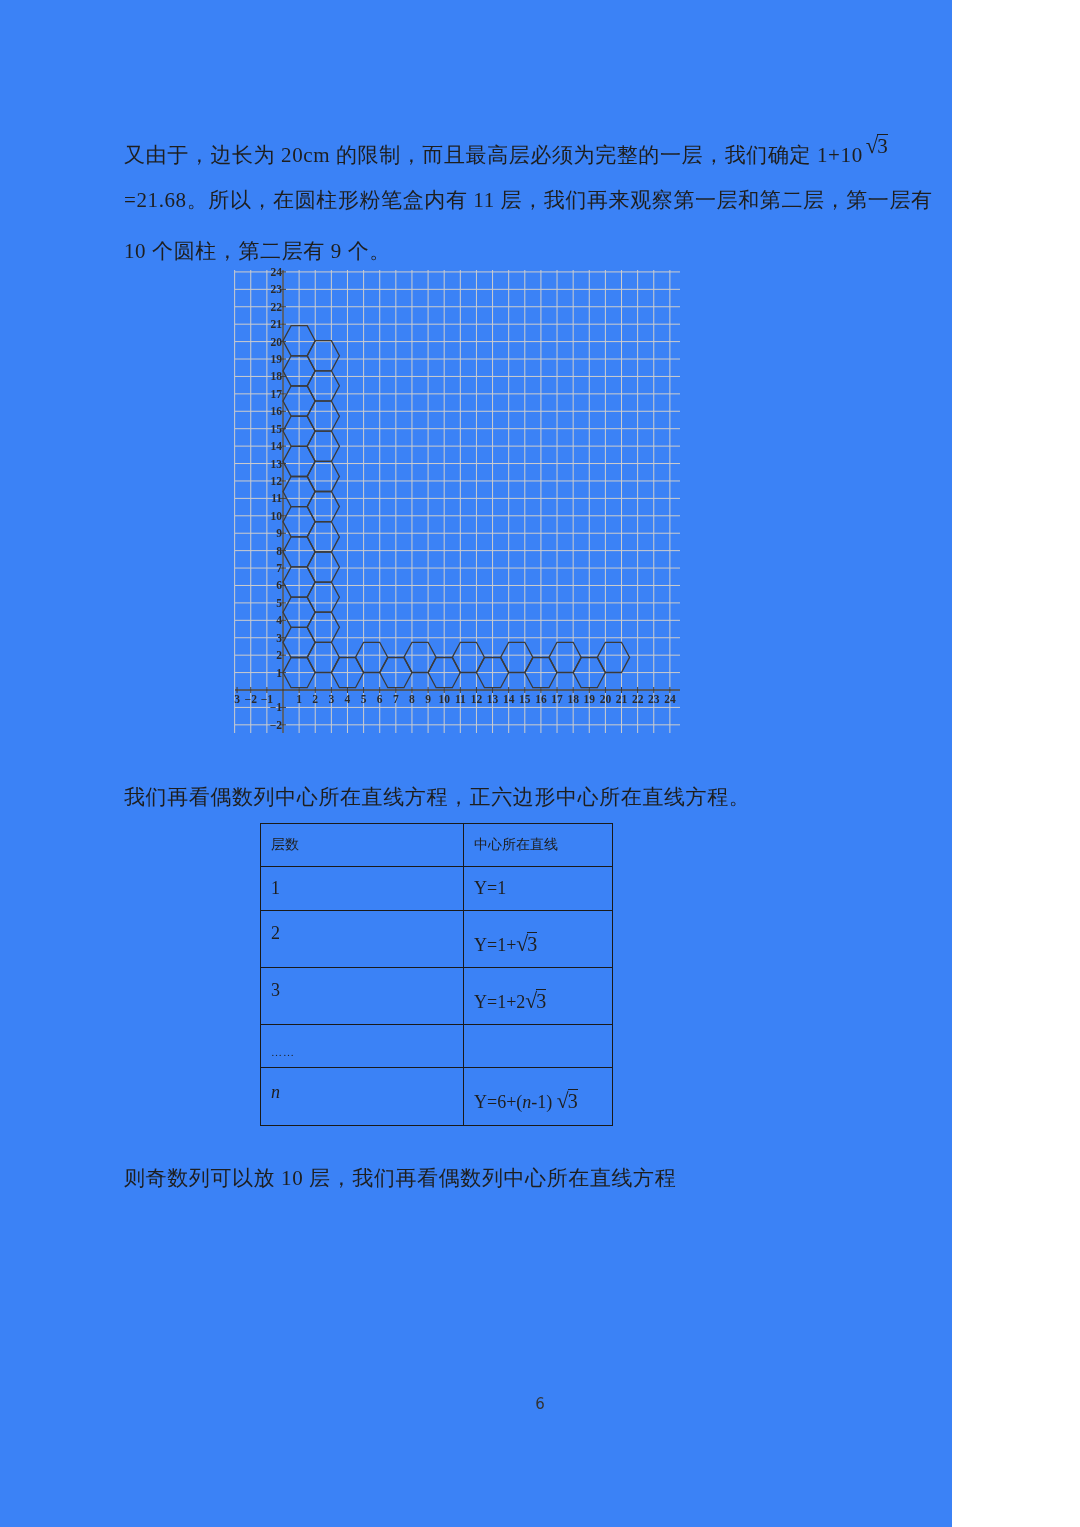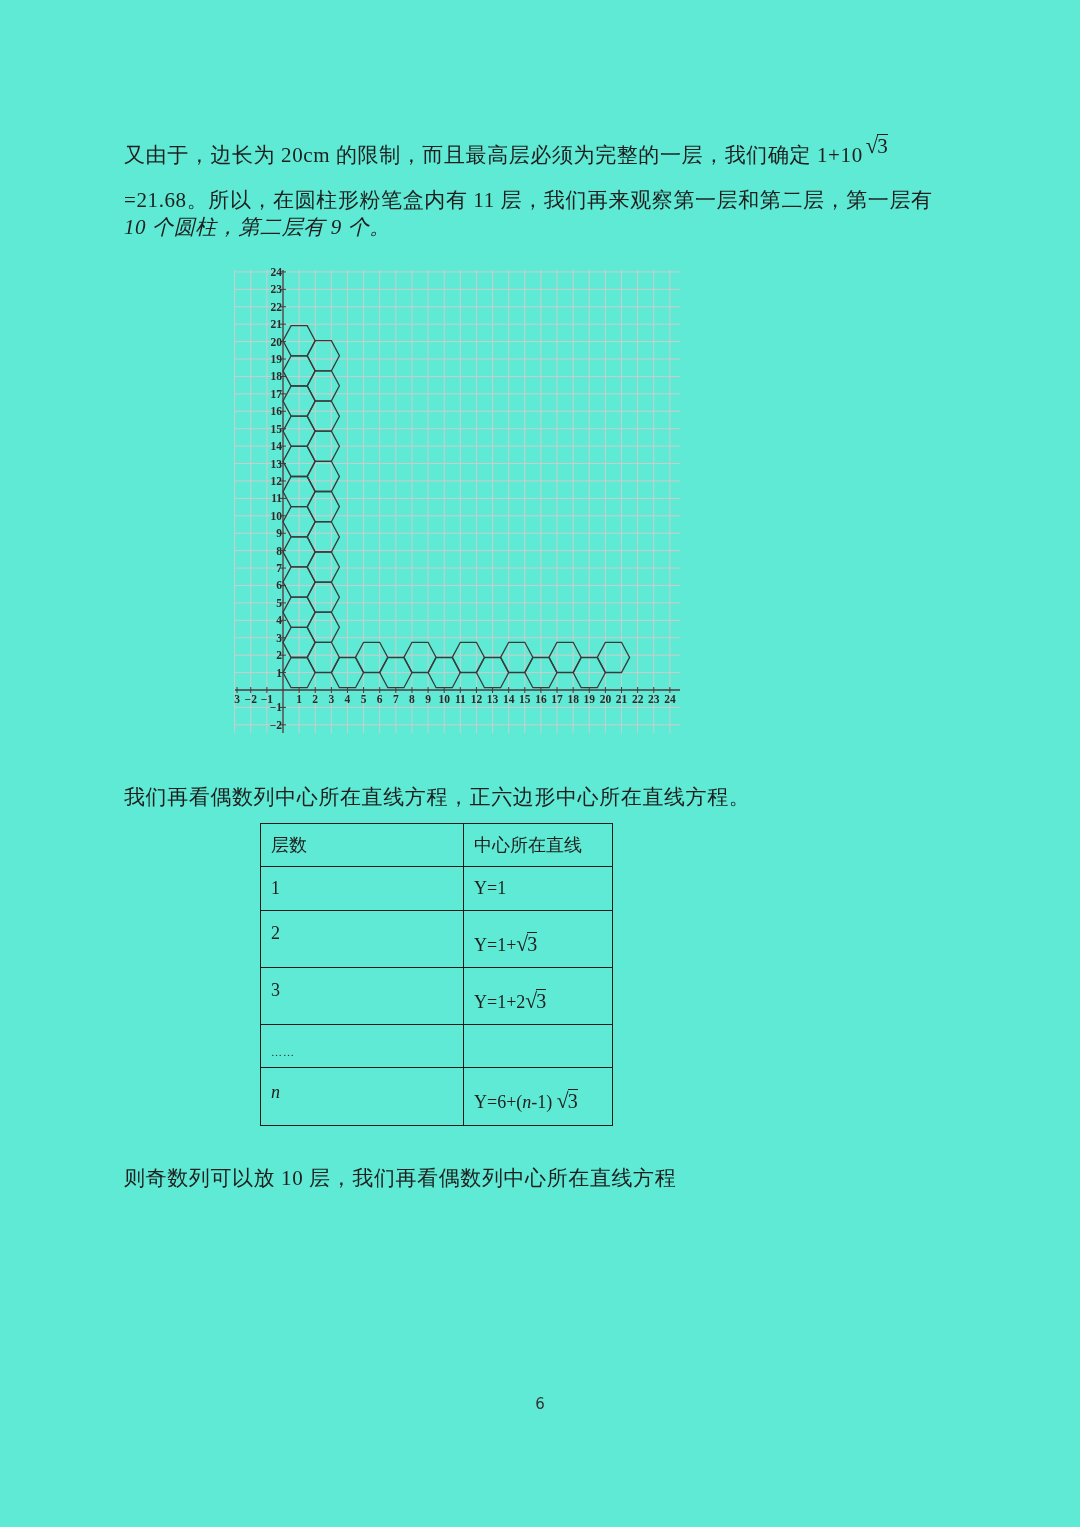--- a/index.html
+++ b/index.html
@@ -1,18 +1,18 @@
 <!DOCTYPE html>
 <html><head>
 <meta charset="utf-8">
 <style>
   html, body { margin: 0; padding: 0; background: #ffffff; }
   #page {
-    position: relative; width: 1080px; height: 1527px; overflow: hidden;
-    background: #5eead4; color: #1e1e1e;
+    position: relative; width: 952px; height: 1527px; overflow: hidden;
+    background: #3b82f6; color: #1e1e1e;
     font-family: "Liberation Serif", "DejaVu Serif", serif;
   }
   .line {
     position: absolute; left: 124px; white-space: nowrap;
     font-size: 21px; line-height: 22px; letter-spacing: 0.6px;
   }
   .sqrt { display: inline-block; white-space: nowrap; letter-spacing: 0; }
   .sqrt .rad { font-size: 1.08em; }
   .sqrt .rc { display: inline-block; border-top: 1.4px solid #1e1e1e; line-height: 1; padding-top: 1px; margin-left: -1px; }
   .raised { position: relative; top: -9px; margin-left: 3px; }
@@ -24,42 +24,42 @@
   #chart-svg .lbl { font-family: "Liberation Serif", serif; font-size: 11.5px; font-weight: bold; fill: #2a2a2a; }
   #chart-svg .hex { fill: none; stroke: #3a3a3a; stroke-width: 1.3; }
 
   #data-table {
     position: absolute; left: 260px; top: 823px; width: 353px;
     border-collapse: collapse; table-layout: fixed;
     font-family: "Liberation Serif", serif; font-size: 18px; color: #1e1e1e;
   }
   #data-table td { border: 1.5px solid #1a1a1a; padding: 0 0 0 10px; vertical-align: middle; white-space: nowrap; }
   #data-table td.c1 { width: 192px; }
-  #data-table tr.h td { height: 42px; font-family: Liberation Sans, sans-serif; font-size: 18px; font-weight: normal; }
+  #data-table tr.h td { height: 42px; font-family: Liberation Sans, sans-serif; font-size: 14px; font-weight: normal; }
   #data-table td.top { vertical-align: top; padding-top: 12px; }
   #data-table td.low { padding-top: 10px; }
   #data-table .dots { font-size: 11px; letter-spacing: 1px; position: relative; top: 4px; }
   #data-table i { font-style: italic; }
   #data-table .sqrt { font-size: 20px; }
 
   #page-number {
     position: absolute; left: 0; width: 1080px; top: 1395px; text-align: center;
     font-family: "DejaVu Sans", sans-serif; font-size: 15px; color: #333;
   }
 </style>
 </head>
 <body>
 
 <div id="page">
 
   <div class="line" style="top:143px;">
     <span>又由于，边长为 20cm 的限制，而且最高层必须为完整的一层，我们确定 1+10</span><span class="sqrt raised"><span class="rad">√</span><span class="rc">3</span></span>
   </div>
   <div class="line" style="top:189px;">=21.68。所以，在圆柱形粉笔盒内有 11 层，我们再来观察第一层和第二层，第一层有</div>
-  <div class="line" style="top:216px;font-style:italic;">10 个圆柱，第二层有 9 个。</div>
+  <div class="line" style="top:240px;">10 个圆柱，第二层有 9 个。</div>
 
   <svg id="chart-svg" width="460" height="470">
       <line class="grid" x1="4.640000000000001" y1="2" x2="4.640000000000001" y2="465"></line>
       <line class="grid" x1="20.759999999999998" y1="2" x2="20.759999999999998" y2="465"></line>
       <line class="grid" x1="36.879999999999995" y1="2" x2="36.879999999999995" y2="465"></line>
       <line class="grid" x1="53" y1="2" x2="53" y2="465"></line>
       <line class="grid" x1="69.12" y1="2" x2="69.12" y2="465"></line>
       <line class="grid" x1="85.24000000000001" y1="2" x2="85.24000000000001" y2="465"></line>
       <line class="grid" x1="101.36" y1="2" x2="101.36" y2="465"></line>
       <line class="grid" x1="117.48" y1="2" x2="117.48" y2="465"></line>

